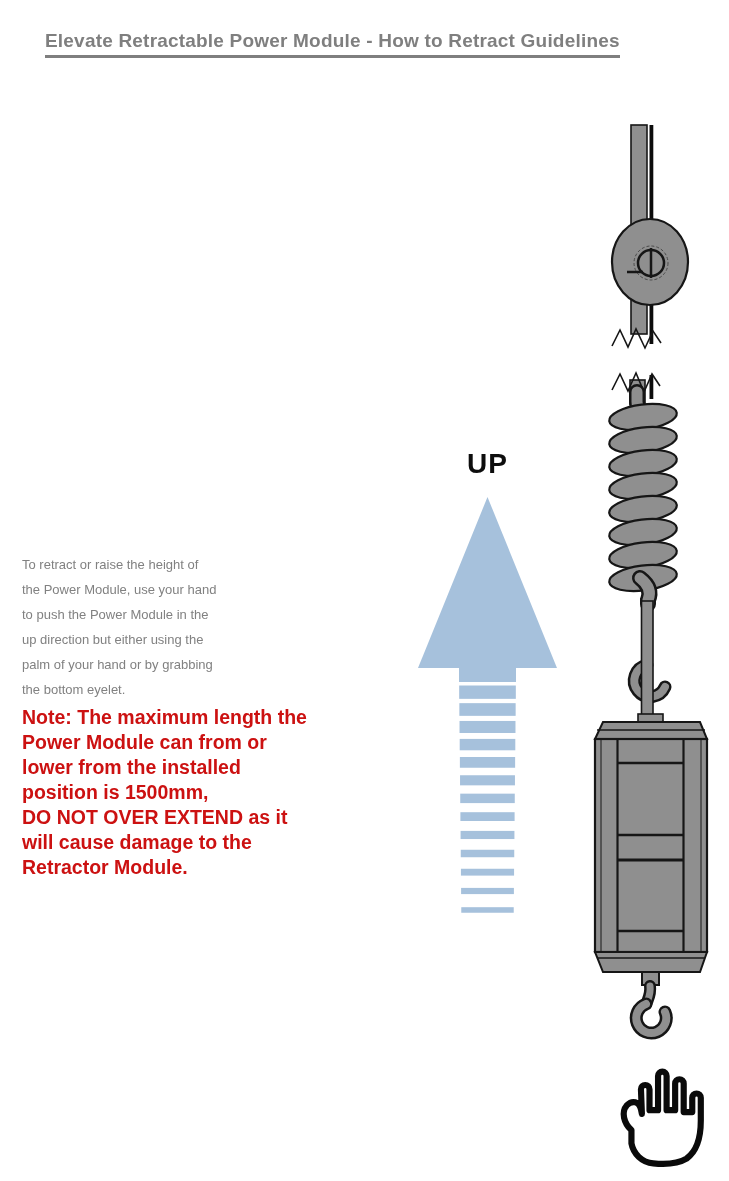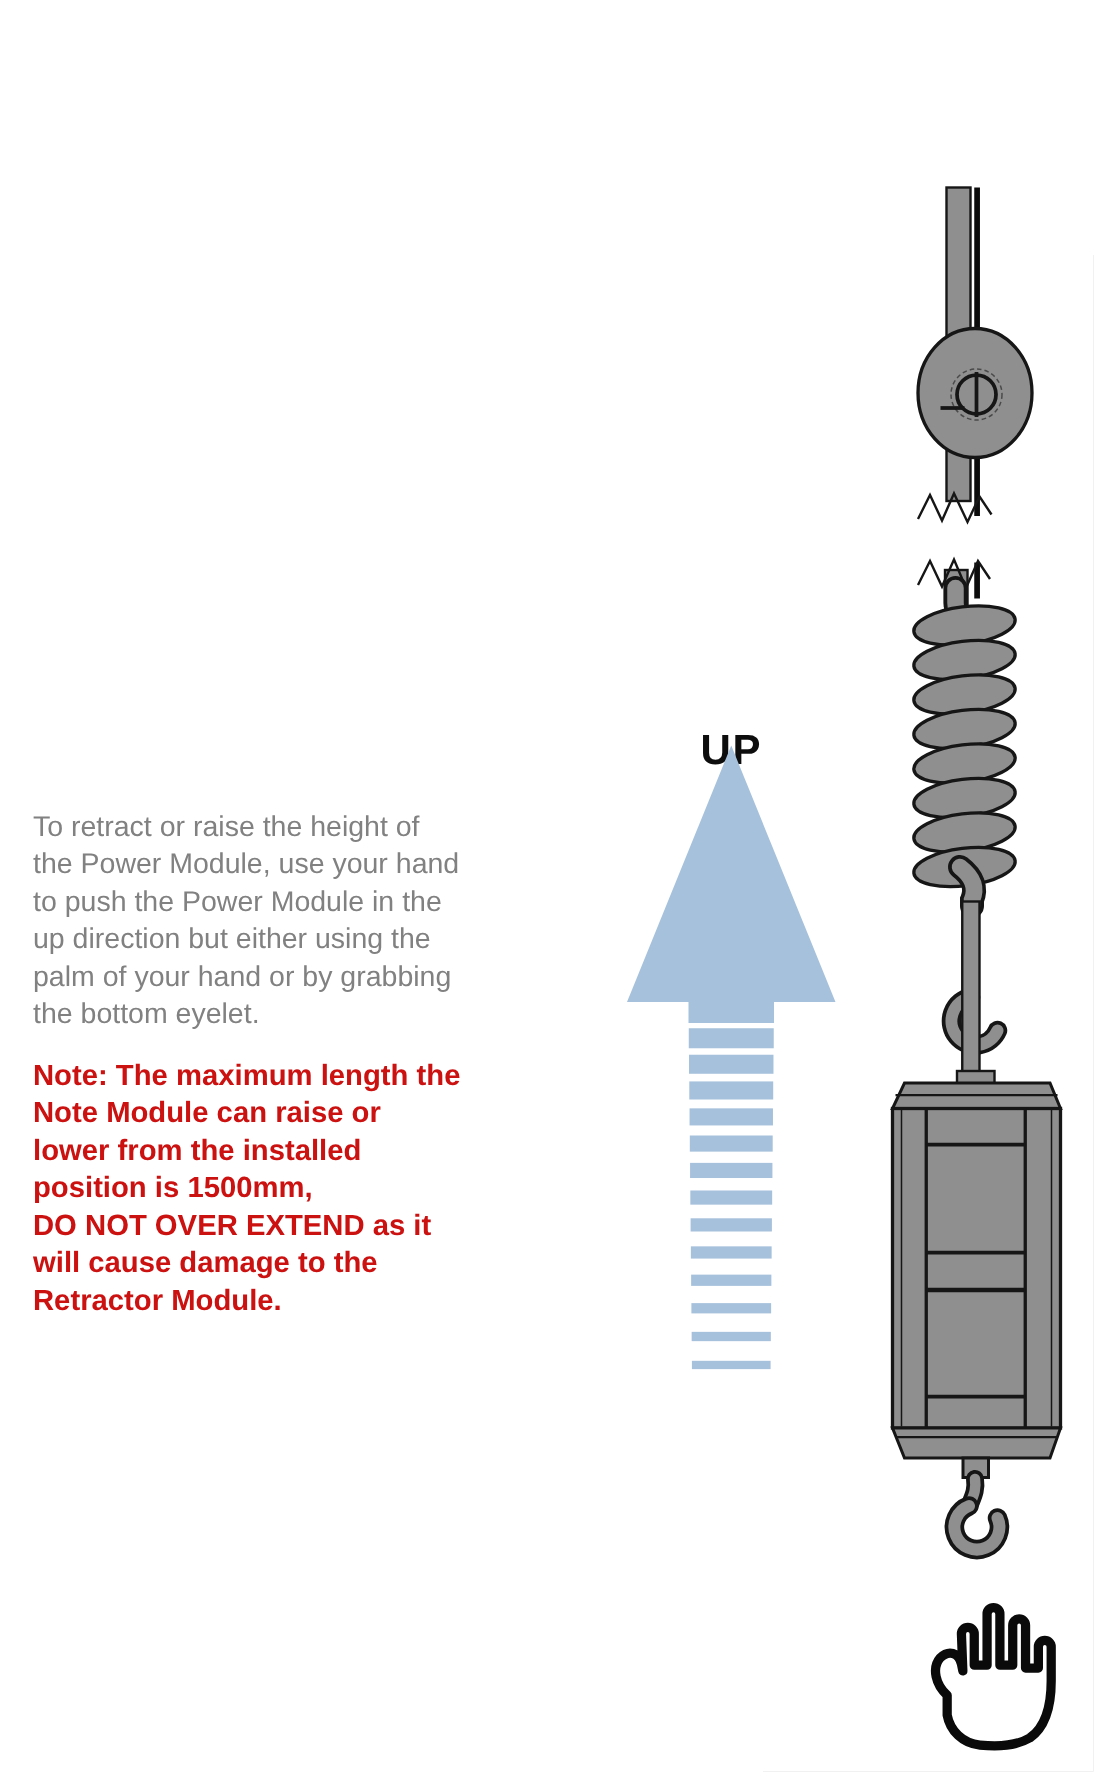--- a/index.html
+++ b/index.html
@@ -17,59 +17,62 @@
     background:var(--background);overflow:hidden;
     font-family:"Liberation Sans","DejaVu Sans",sans-serif;
   }
   .title-wrap{position:absolute;left:45px;top:30px;}
   .page-title{
     display:inline-block;font-size:19px;font-weight:bold;color:var(--title-text);
     border-bottom:3px solid var(--title-text);padding-bottom:3px;letter-spacing:0.2px;
     white-space:nowrap;
   }
   .para{
-    position:absolute;left:22px;top:539px;width:370px;
-    font-size:19px;line-height:25px;color:var(--body-text);
+    position:absolute;left:22px;top:552px;width:370px;
+    font-size:13px;line-height:25px;color:var(--body-text);
     white-space:pre-line;
   }
   .note{
     position:absolute;left:22px;top:705px;width:370px;
     font-size:19.5px;line-height:25px;font-weight:bold;color:var(--note-text);
     white-space:pre-line;
   }
   .note .u{text-decoration-thickness:2.5px;text-underline-offset:3px;}
   .up-label{
     position:absolute;left:440px;top:448px;width:95px;text-align:center;
-    font-size:28px;font-weight:bold;color:#0d0d0d;letter-spacing:1px;margin-top:36px;
+    font-size:28px;font-weight:bold;color:#0d0d0d;letter-spacing:1px;
   }
   .arrow-svg{position:absolute;left:400px;top:490px;}
   .diagram-svg{position:absolute;left:550px;top:110px;}
   .blue{fill:var(--arrow-blue);}
   .g-part{fill:var(--diagram-gray);stroke:var(--outline);}
   .pass-black{fill:none;stroke:var(--outline);stroke-linecap:round;}
   .pass-gray{fill:none;stroke:var(--diagram-gray);stroke-linecap:round;}
   .thin-line{stroke:var(--outline);fill:none;}
   .ink{fill:#0c0c0c;}
   .hand{fill:#ffffff;stroke:#0a0a0a;stroke-width:6.5;stroke-linejoin:round;stroke-linecap:round;}
 </style>
 </head>
 <body>
 
 <div class="page">
 
+  <div class="title-wrap">
+    <span class="page-title">Elevate Retractable Power Module - How to Retract Guidelines</span>
+  </div>
 
   <div class="para">To retract or raise the height of
 the Power Module, use your hand
 to push the Power Module in the
 up direction but either using the
 palm of your hand or by grabbing
 the bottom eyelet.</div>
 
   <div class="note"><span>Note: The maximum length the
-Note Module can raise or
+Power Module can from or
 lower from the installed
 position is 1500mm,
 </span><span class="u">DO NOT OVER EXTEND</span><span> as it
 will cause damage to the
 Retractor Module.</span></div>
 
   <div class="up-label">UP</div>
 
   <svg class="arrow-svg" width="180" height="430" viewBox="400 490 180 430" xmlns="http://www.w3.org/2000/svg">
     <polygon class="blue" points="487.5,497 557,668 418,668"></polygon>

